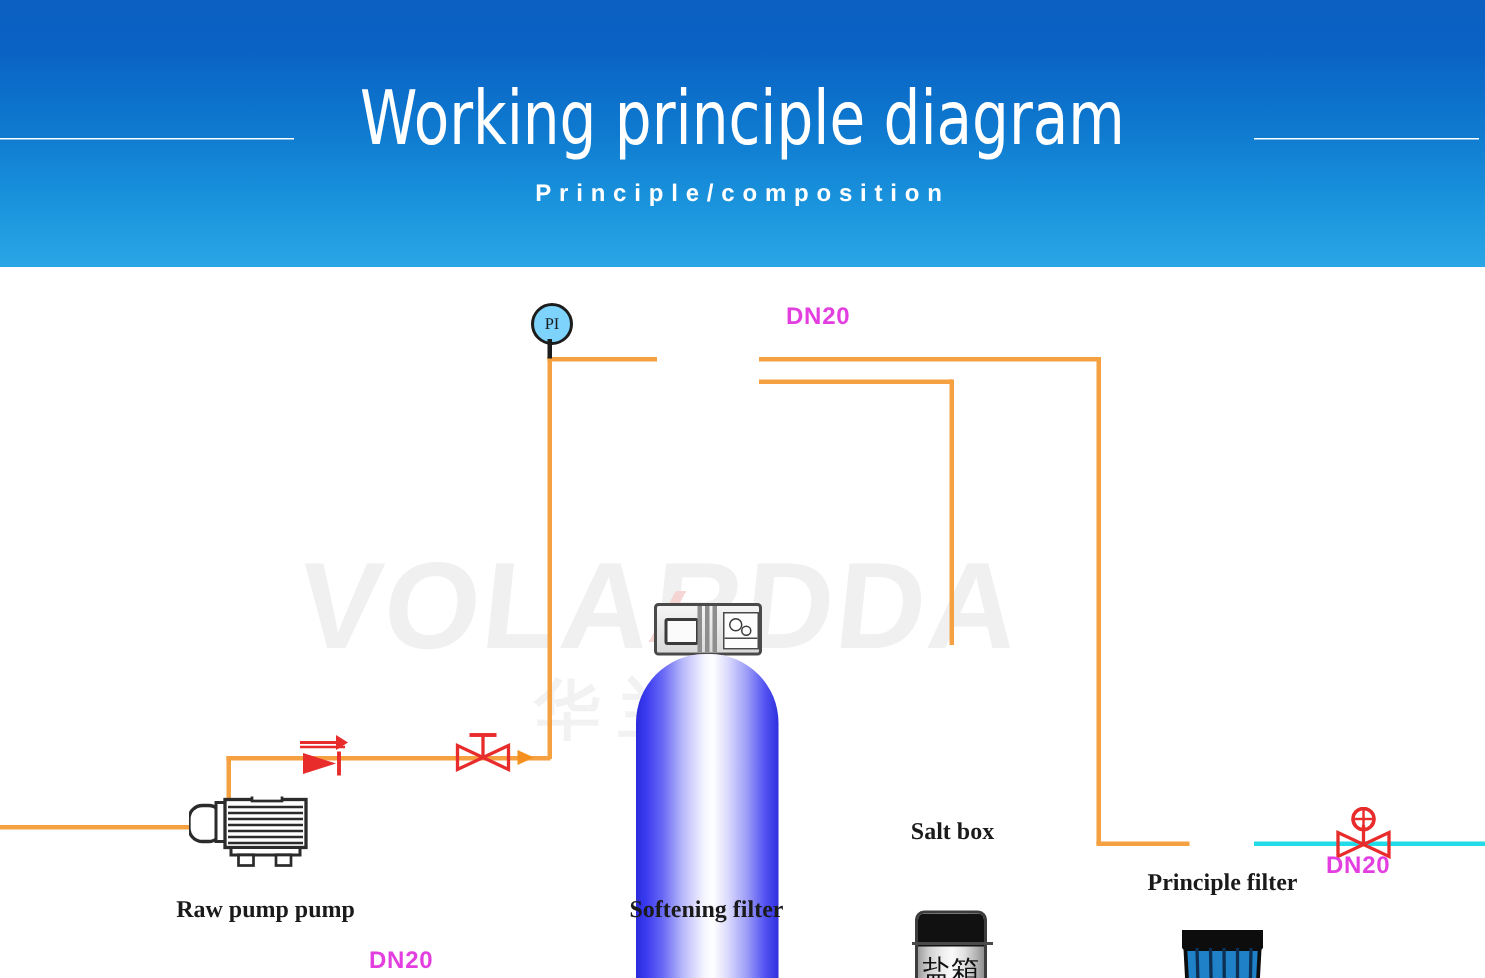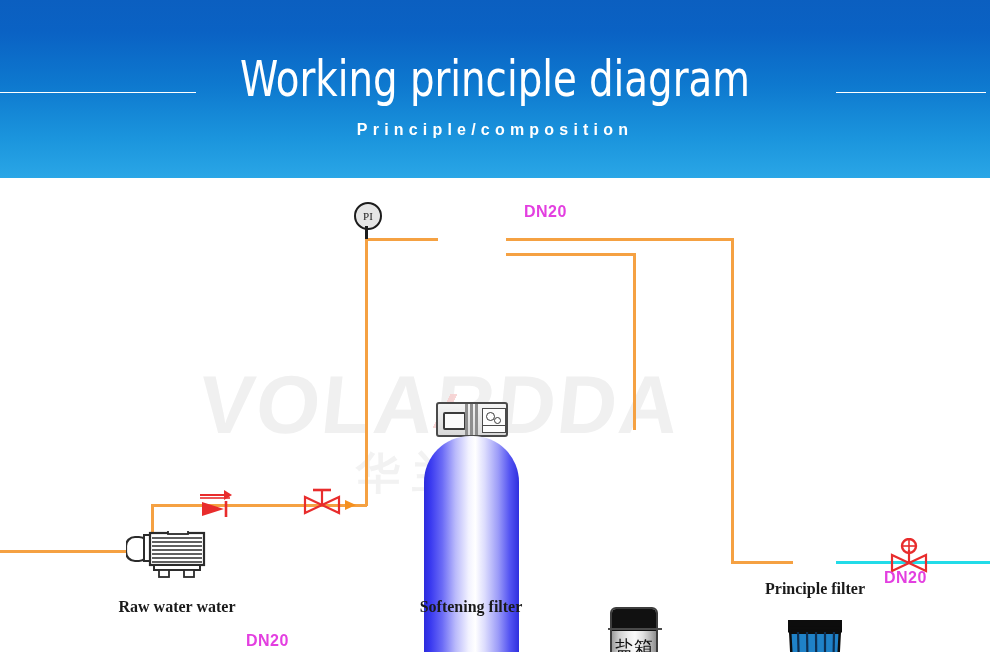--- a/index.html
+++ b/index.html
@@ -86,21 +86,21 @@
   }
   .lbl-dn{
     position:absolute;white-space:nowrap;
     font-family:"Liberation Sans",sans-serif;
     font-weight:700;font-size:16px;color:#e33fe0;letter-spacing:.5px;
   }
 
   
   .gauge{
     position:absolute;width:24px;height:24px;border-radius:50%;
-    border:2px solid #1c1c1c;background:#e5e5e5;
+    border:2px solid #1c1c1c;background:#7dd3fc;
     display:flex;align-items:center;justify-content:center;
     font-family:"Liberation Serif","DejaVu Serif",serif;
     font-size:11px;color:#1c1c1c;line-height:1;
   }
   .gauge-stem{position:absolute;width:3px;background:#1c1c1c;}
 
   
   .cv{position:absolute;left:436px;top:224px;width:72px;height:35px;
       border:2px solid #4a4a4a;border-radius:3px;
       background:linear-gradient(to bottom,#f4f4f4,#d9d9d9);
@@ -267,18 +267,19 @@
         <circle cx="23" cy="8" r="7" fill="none" stroke="#e82c2c" stroke-width="2.4"></circle>
         <line x1="23" y1="2" x2="23" y2="14" stroke="#e82c2c" stroke-width="1.6"></line>
         <line x1="17" y1="8" x2="29" y2="8" stroke="#e82c2c" stroke-width="1.6"></line>
       </svg>
     </div>
 
     <div class="lbl-dn" style="left:246px;top:454px;">DN20</div>
     <div class="lbl-dn" style="left:524px;top:25px;">DN20</div>
     <div class="lbl-dn" style="left:884px;top:391px;">DN20</div>
 
-    <div class="lbl-serif" style="left:77px;top:420px;width:200px;">Raw water water</div>
+    <div class="lbl-serif" style="left:77px;top:420px;width:200px;">Raw pump pump</div>
     <div class="lbl-serif" style="left:371px;top:420px;width:200px;">Softening filter</div>
+    <div class="lbl-serif" style="left:560px;top:368px;width:150px;">Salt box</div>
     <div class="lbl-serif" style="left:729px;top:402px;width:172px;">Principle filter</div>
 
   </div>
 </div>
 
 </body></html>

